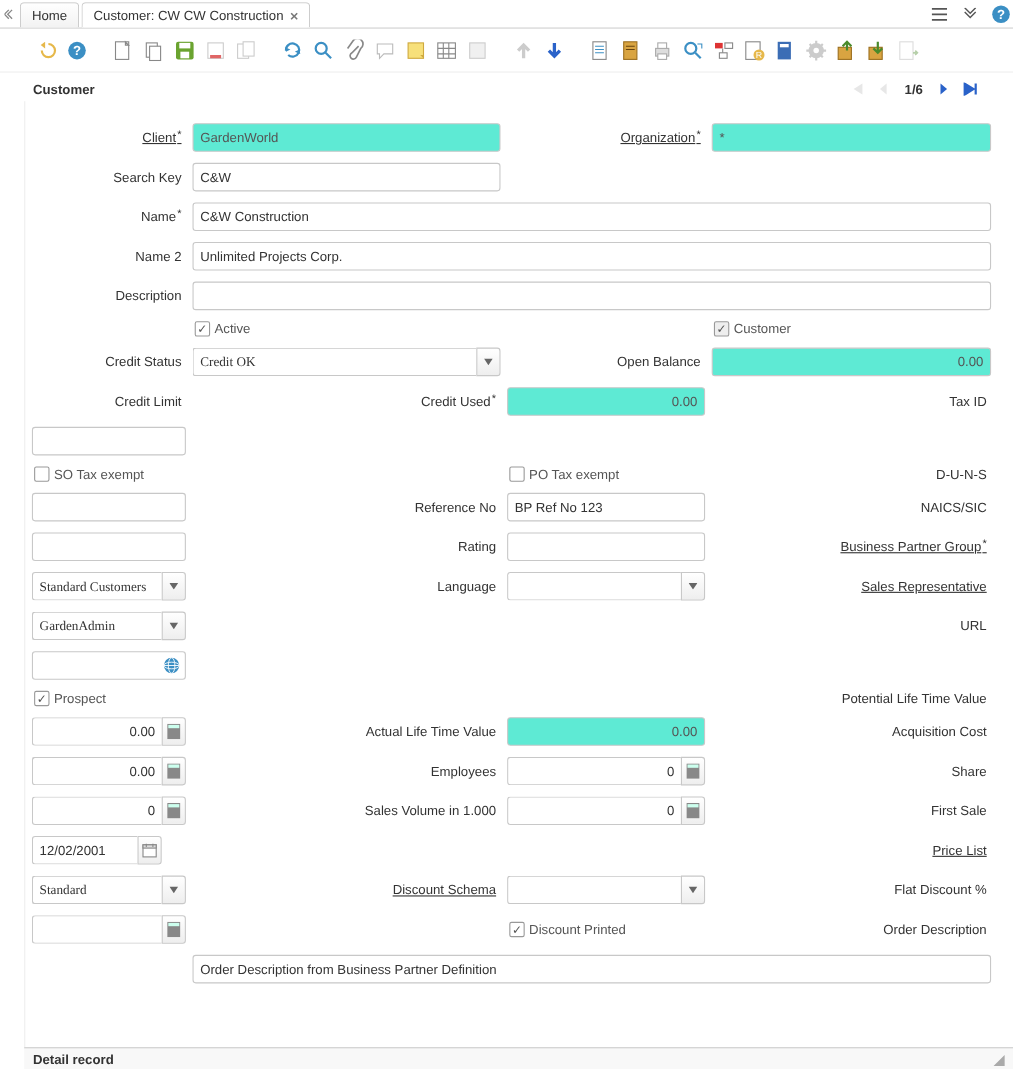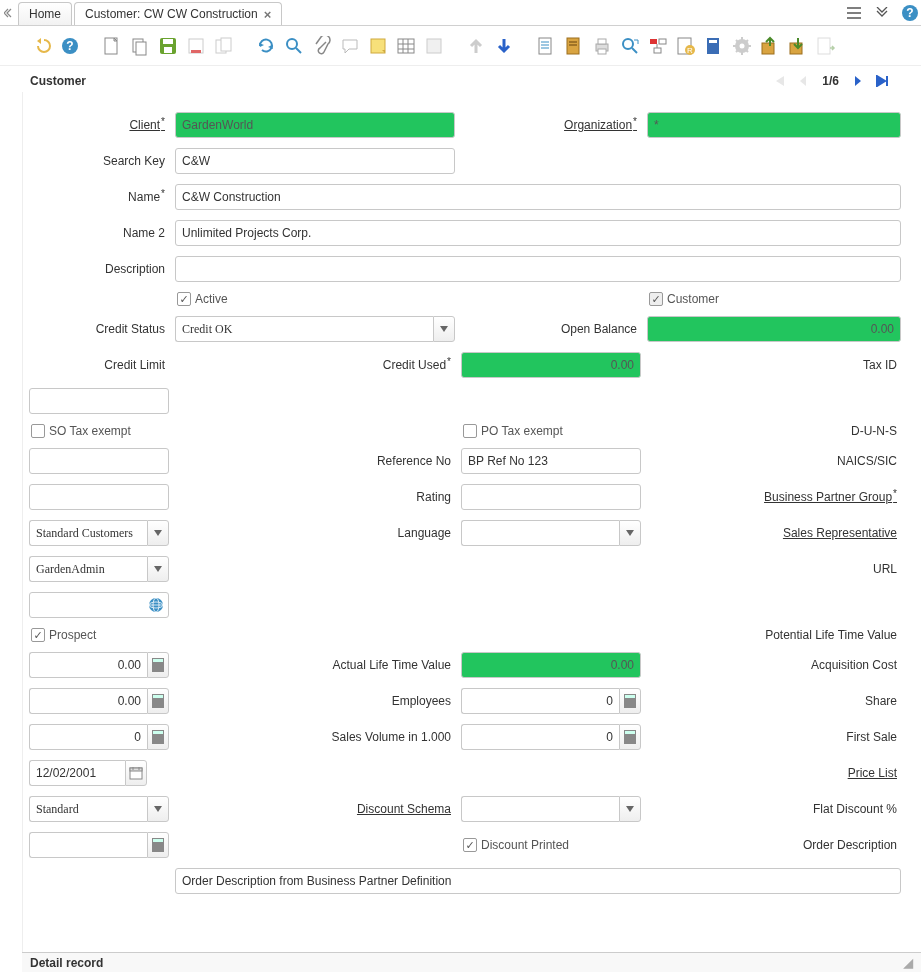--- a/index.html
+++ b/index.html
@@ -114,21 +114,21 @@
   height: 26px;
   border: 1px solid #c8c8c8;
   border-radius: 3px;
   padding: 0 6px;
   font-size: 12px;
   background: #fff;
   display: flex;
   align-items: center;
   width: 100%;
 }
-.input.readonly, .num.readonly { background: #22c55e; color:#555;}
+.input.readonly, .num.readonly { background: #5eead4; color:#555;}
 .num, .num-inner { text-align: right; justify-content: flex-end;}
 .combo {
   display: flex; width:100%; height:26px;
 }
 .combo .input { border-radius: 3px 0 0 3px; border-right: none; flex:1;font-family:Liberation Serif, serif;}
 .combo .btn {
   width: 22px; border:1px solid #c8c8c8; border-radius:0 3px 3px 0;
   background: linear-gradient(#fff,#eee);
   display:flex;align-items:center;justify-content:center;cursor:pointer;
 }

